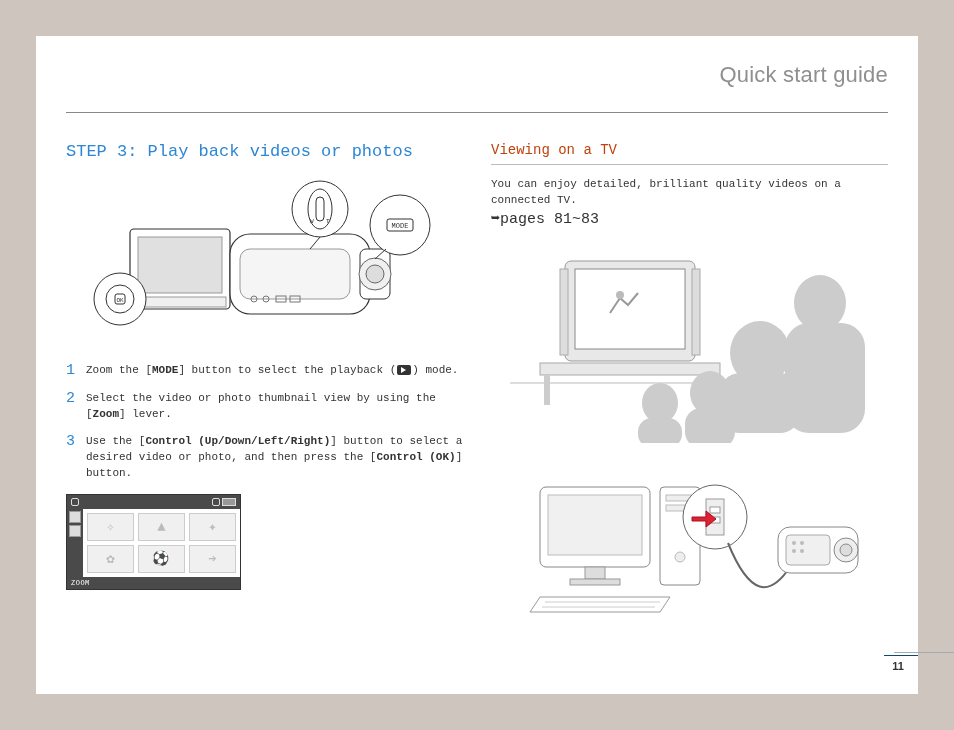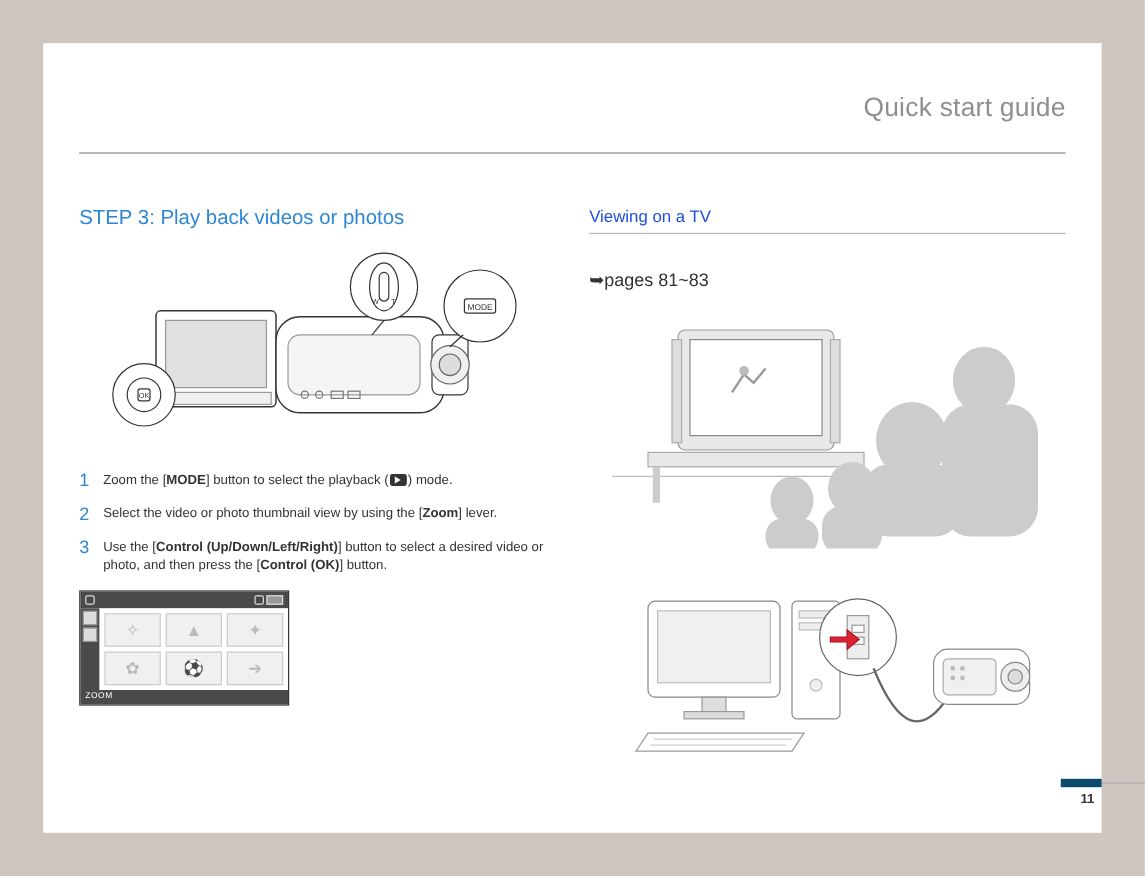--- a/index.html
+++ b/index.html
@@ -15,21 +15,21 @@
     position: absolute;
     left: 36px;
     top: 36px;
     width: 882px;
     height: 658px;
     background: #ffffff;
   }
   .header {
     height: 76px;
     border-bottom: 1px solid #888;
-    margin: 16px 30px;
+    margin: 1px 30px;
     display: flex;
     align-items: center;
     justify-content: flex-end;
     text-align: right;
   }
   .header-title {
     font-size: 22px;
     color: #8f8f8f;
     font-weight: 400;
     letter-spacing: 0.2px;
@@ -37,29 +37,30 @@
   .content {
     display: flex;
     padding: 26px 30px 10px 30px;
     gap: 28px;
   }
   .col {
     flex: 1;
     font-size: 12px;
     color: #333;
     line-height: 1.45;
+    font-family: Liberation Mono, monospace;
   }
   .step-heading {
     color: #2d87d4;
     font-size: 17px;
     font-weight: 400;
     margin-bottom: 14px;
   }
   .sub-heading {
-    color: #1d4ed8;
+    color: #c2410c;
     font-size: 14px;
     font-weight: 400;
     border-bottom: 1px solid #bbb;
     padding-bottom: 4px;
     margin-bottom: 12px;
   }
   .body-text {
     font-size: 11px;
     color: #333;
     margin-bottom: 12px;
@@ -86,24 +87,24 @@
   .ol-text { flex: 1; color: #333; }
   .bold-inline { font-weight: bold; }
   .page-num {
     position: absolute;
     right: 0px;
     bottom: 22px;
     font-size: 11px;
     font-weight: bold;
     color: #333;
     padding-right: 6px;
-    border-top: 7px solid #0c4a6e;
+    border-top: 1px solid #0c4a6e;
     padding-top: 4px;
     width: 34px;
-    text-align: right;
+    text-align: center;
   }
   
   .pn-line {
     position:absolute;
     right: -36px;
     bottom: 41px;
     height:1px;
     width: 60px;
     background:#aaa;
   }
@@ -282,21 +283,21 @@
           </div>
         </div>
         <div class="thumb-foot">ZOOM</div>
       </div>
 
     </div>
 
     <div class="col">
       <div class="sub-heading">Viewing on a TV</div>
       <div class="body-text">
-        <br>
+        <span>You can enjoy detailed, brilliant quality videos on a connected TV.</span><br>
         <span class="ref-arrow">➥pages 81~83</span>
       </div>
 
       <div class="illus">
         <svg width="360" height="200" viewBox="0 0 360 200">
 
           <line x1="0" y1="140" x2="230" y2="140" stroke="#bbb"></line>
 
           <rect x="30" y="120" width="180" height="12" fill="#e8e8e8" stroke="#aaa"></rect>
           <rect x="34" y="132" width="6" height="30" fill="#ccc"></rect>

